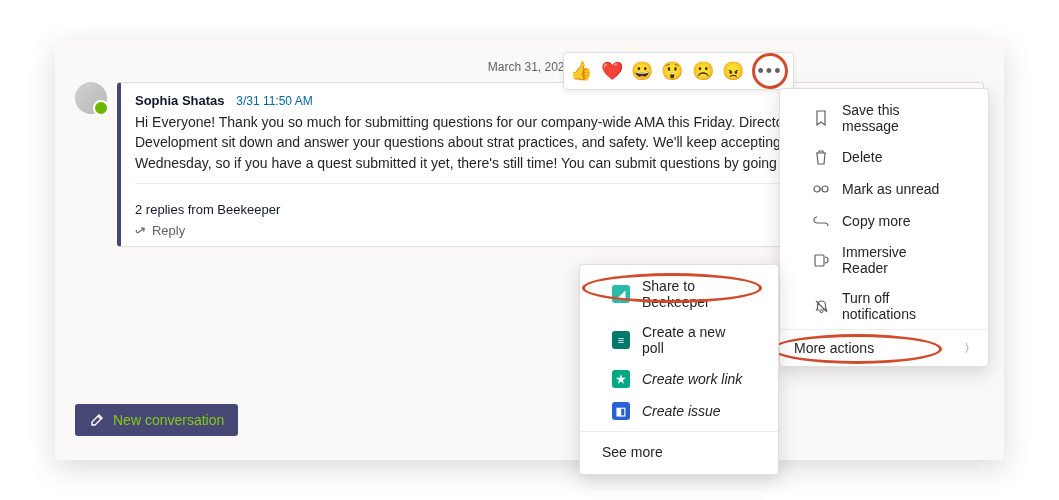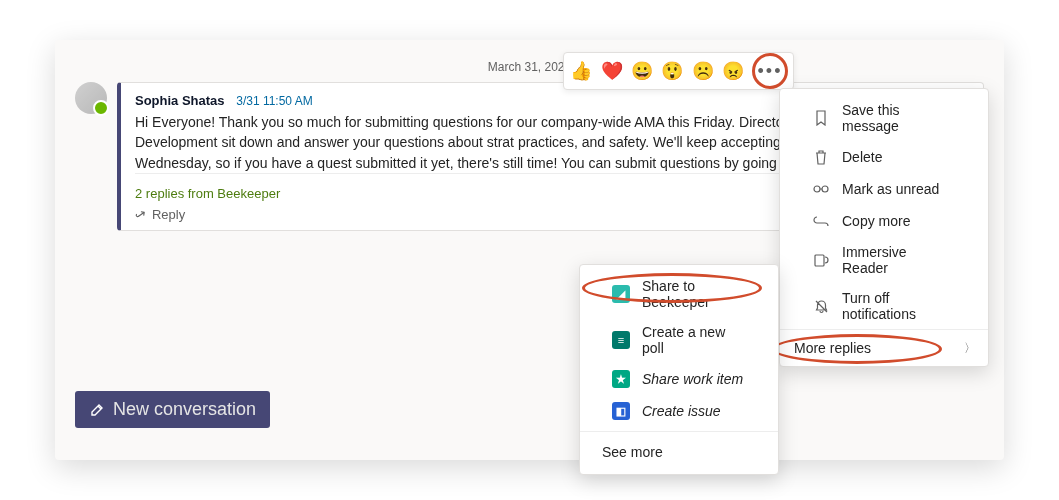--- a/index.html
+++ b/index.html
@@ -49,34 +49,34 @@
     border:1px solid #e1dfdd;
     border-left:4px solid #464775;
     border-radius:4px;
     padding:10px 14px 8px 14px;
     position: relative;
   }
   .msg-head { font-size:13px; margin-bottom:4px; }
   .msg-head .author { font-weight:600; color:#0f172a; }
   .msg-head .ts { color:#0369a1; margin-left:8px; font-size:12px; }
   .msg-body { font-size:14px; line-height:1.45; color:#242424; }
-  .replies { color:#4d7c0f; font-size:13px; padding-top:12px; border-top:1px solid #ededed; }
+  .replies { color:#0f172a; font-size:13px; margin-top:10px; padding-top:18px; border-top:1px solid #ededed; }
   .reply-link { color:#616161; font-size:13px; margin-top:6px; display:flex; align-items:center; gap:6px; }
   .reply-arrow { display:inline-block; transform: scaleX(-1) rotate(35deg); }
 
   .new-conv {
     position:absolute;
     left: 20px;
-    bottom: 32px;
+    bottom: 24px;
     background:#464775;
-    color:#e5e5e5;
+    color:#84cc16;
     border:none;
     border-radius:3px;
     padding:8px 14px;
-    font-size:18px;
+    font-size:14px;
     display:flex;
     align-items:center;
     gap:8px;
     cursor:pointer;
   }
 
   
   .reaction-bar {
     position:absolute;
     top: 12px;
@@ -246,21 +246,21 @@
     </div>
     <div class="menu-item">
       <span class="mi-icon">
           <svg width="15" height="15" viewBox="0 0 15 15" fill="none" stroke="#616161" stroke-width="1.2">
             <path d="M7.5 2a4 4 0 014 4v3l1 2H2.5l1-2V6a4 4 0 014-4zM6 12a1.5 1.5 0 003 0M2 2l11 11"></path>
           </svg>
         </span>
       <span class="lbl">Turn off notifications</span>
     </div>
     <div class="menu-primary-footer">
-      <span>More replies</span>
+      <span>More actions</span>
       <span class="chev">〉</span>
       <div class="ring-more-actions" style="left:-8px; top:4px;"></div>
     </div>
   </div>
 
   <div class="menu menu-sub">
     <div class="menu-item" style="position:relative;">
       <span class="mi-icon">
           <span class="app-ico ico-beekeeper">◢</span>
         </span>
@@ -270,21 +270,21 @@
     <div class="menu-item">
       <span class="mi-icon">
           <span class="app-ico ico-poll">≡</span>
         </span>
       <span class="lbl">Create a new poll</span>
     </div>
     <div class="menu-item italic">
       <span class="mi-icon">
           <span class="app-ico ico-work">★</span>
         </span>
-      <span class="lbl">Share work item</span>
+      <span class="lbl">Create work link</span>
     </div>
     <div class="menu-item italic">
       <span class="mi-icon">
           <span class="app-ico ico-issue">◧</span>
         </span>
       <span class="lbl">Create issue</span>
     </div>
     <div class="menu-sep"></div>
     <div class="see-more">See more</div>
   </div>

